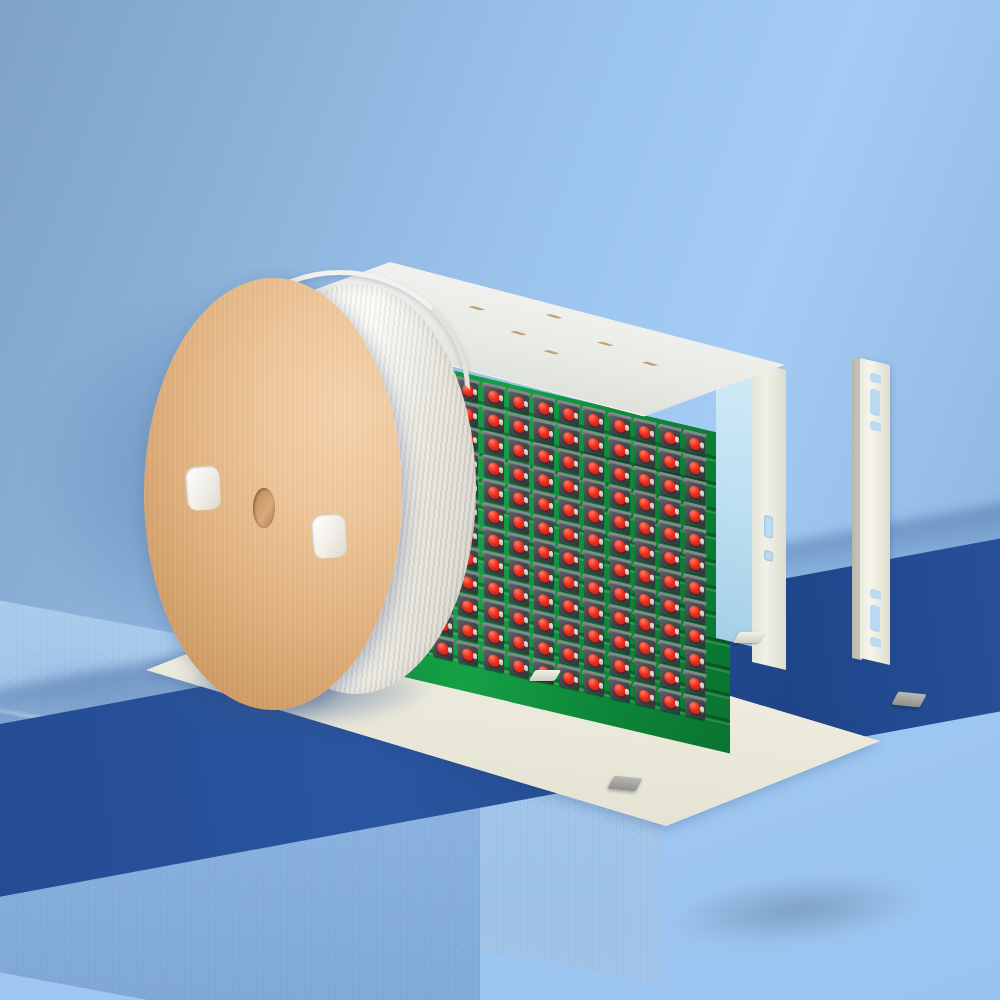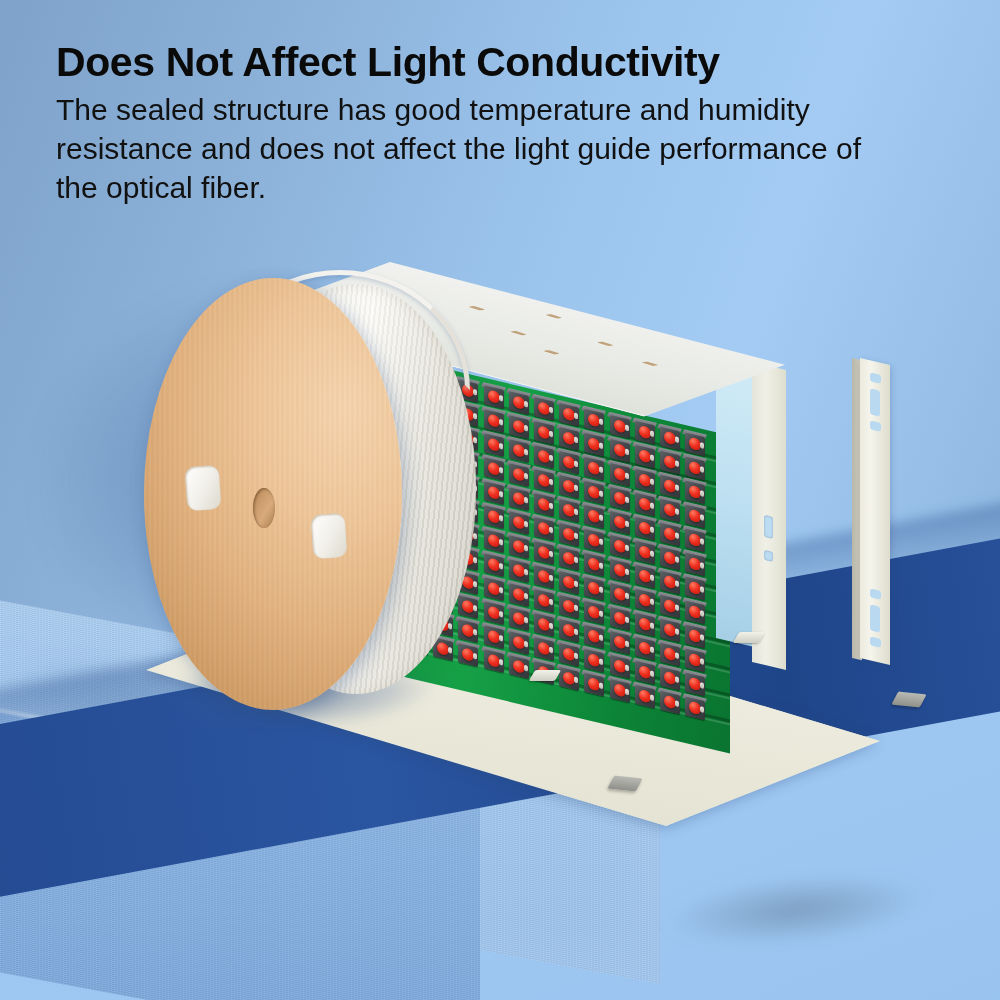--- a/index.html
+++ b/index.html
@@ -1229,18 +1229,14 @@
     <div id="spool-wrap"></div>
     <div id="spool-wrap-grooves"></div>
     <div id="fiber-arc"></div>
     <div id="spool-front-flange"></div>
     <div id="spool-front-grain"></div>
     <div class="spool-hole-white" id="spool-hole-a"></div>
     <div id="spool-hole-center"></div>
     <div class="spool-hole-white" id="spool-hole-b"></div>
   </div>
 
-  <div id="text-block">
-    <div id="headline">Does Not Affect Light Conductivity</div>
-    <div id="subcopy">The sealed structure has good temperature and humidity resistance and does not affect the light guide performance of the optical fiber.</div>
-  </div>
 
 </div>
 
 </body></html>

